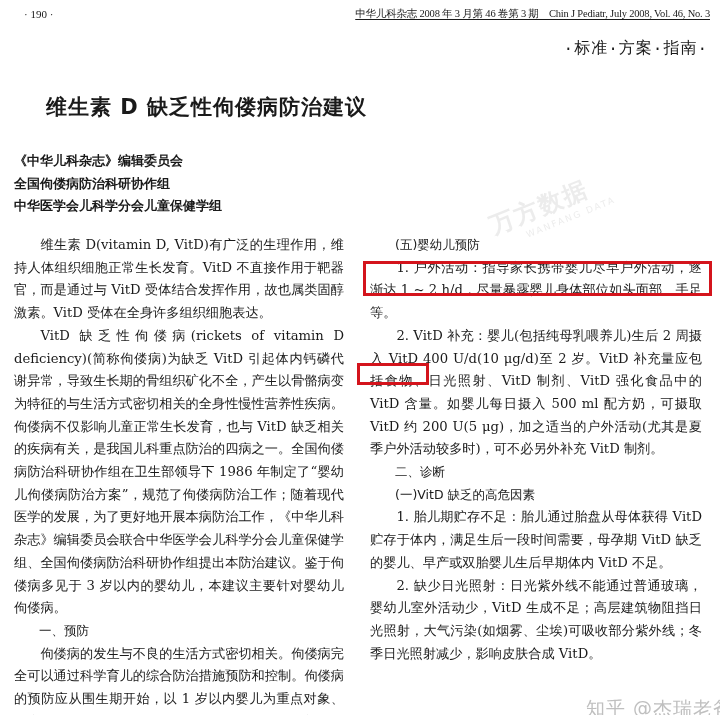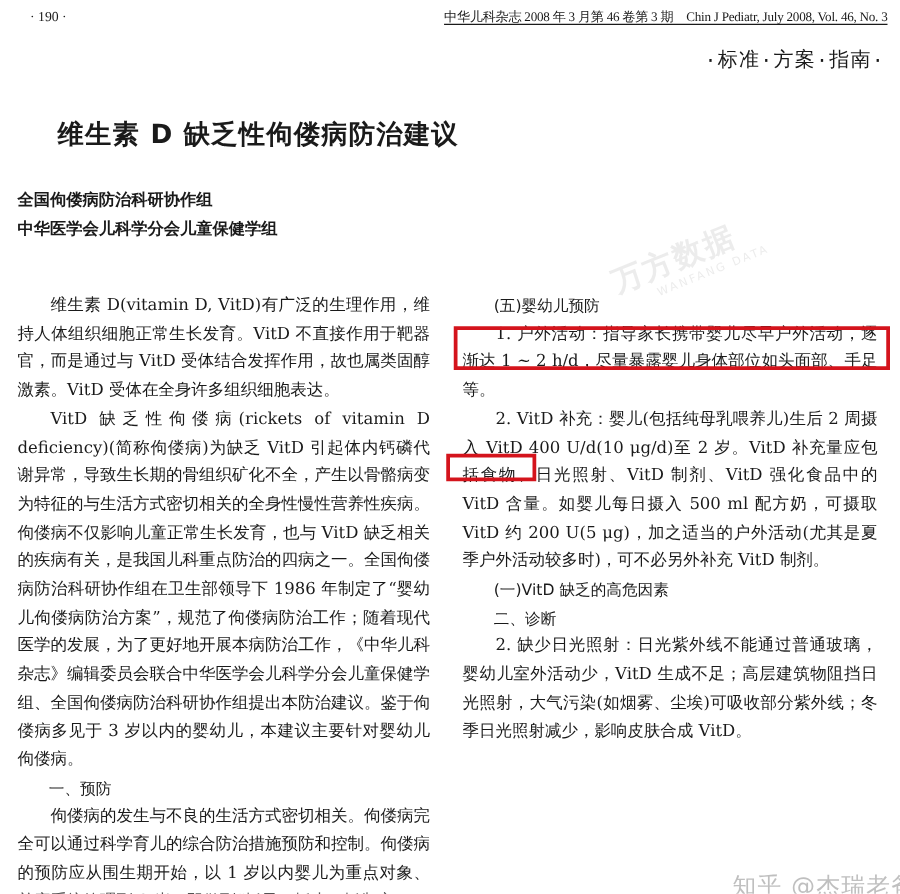--- a/index.html
+++ b/index.html
@@ -34,38 +34,40 @@
 </head>
 <body>
 
 <div class="page-num">· 190 ·</div>
 <div class="running-head">中华儿科杂志 2008 年 3 月第 46 卷第 3 期　Chin J Pediatr, July 2008, Vol. 46, No. 3</div>
 <div class="section-tag">·标准·方案·指南·</div>
 
 <h1 class="title">维生素 D 缺乏性佝偻病防治建议</h1>
 
 <div class="authors">
+  <div>《中华儿科杂志》编辑委员会</div>
   <div>全国佝偻病防治科研协作组</div>
   <div>中华医学会儿科学分会儿童保健学组</div>
 </div>
 
 <div class="col col-left">
   <p class="indent">维生素 D(vitamin D, VitD)有广泛的生理作用，维持人体组织细胞正常生长发育。VitD 不直接作用于靶器官，而是通过与 VitD 受体结合发挥作用，故也属类固醇激素。VitD 受体在全身许多组织细胞表达。</p>
   <p class="indent">VitD 缺乏性佝偻病(rickets of vitamin D deficiency)(简称佝偻病)为缺乏 VitD 引起体内钙磷代谢异常，导致生长期的骨组织矿化不全，产生以骨骼病变为特征的与生活方式密切相关的全身性慢性营养性疾病。佝偻病不仅影响儿童正常生长发育，也与 VitD 缺乏相关的疾病有关，是我国儿科重点防治的四病之一。全国佝偻病防治科研协作组在卫生部领导下 1986 年制定了“婴幼儿佝偻病防治方案”，规范了佝偻病防治工作；随着现代医学的发展，为了更好地开展本病防治工作，《中华儿科杂志》编辑委员会联合中华医学会儿科学分会儿童保健学组、全国佝偻病防治科研协作组提出本防治建议。鉴于佝偻病多见于 3 岁以内的婴幼儿，本建议主要针对婴幼儿佝偻病。</p>
   <p class="heading">一、预防</p>
   <p class="indent">佝偻病的发生与不良的生活方式密切相关。佝偻病完全可以通过科学育儿的综合防治措施预防和控制。佝偻病的预防应从围生期开始，以 1 岁以内婴儿为重点对象、并应系统管理到 3 岁。即做到“抓早、抓小、抓彻底”。</p>
 
 </div>
 
 <div class="col col-right">
   <p class="heading">(五)婴幼儿预防</p>
   <p class="indent">1. 户外活动：指导家长携带婴儿尽早户外活动，逐渐达 1 ~ 2 h/d，尽量暴露婴儿身体部位如头面部、手足等。</p>
   <p class="indent">2. VitD 补充：婴儿(包括纯母乳喂养儿)生后 2 周摄入 VitD 400 U/d(10 μg/d)至 2 岁。VitD 补充量应包括食物、日光照射、VitD 制剂、VitD 强化食品中的 VitD 含量。如婴儿每日摄入 500 ml 配方奶，可摄取 VitD 约 200 U(5 μg)，加之适当的户外活动(尤其是夏季户外活动较多时)，可不必另外补充 VitD 制剂。</p>
+  <p class="heading">二、诊断</p>
   <p class="heading">(一)VitD 缺乏的高危因素</p>
-  <p class="heading">二、诊断</p>
+  <p class="indent">1. 胎儿期贮存不足：胎儿通过胎盘从母体获得 VitD 贮存于体内，满足生后一段时间需要，母孕期 VitD 缺乏的婴儿、早产或双胎婴儿生后早期体内 VitD 不足。</p>
   <p class="indent">2. 缺少日光照射：日光紫外线不能通过普通玻璃，婴幼儿室外活动少，VitD 生成不足；高层建筑物阻挡日光照射，大气污染(如烟雾、尘埃)可吸收部分紫外线；冬季日光照射减少，影响皮肤合成 VitD。</p>
 
 </div>
 
 <div class="highlight-box-large"></div>
 <div class="highlight-box-small"></div>
 
 <div class="watermark-wanfang">
   <span class="wm-cn">万方数据</span>
   <span class="wm-en">WANFANG DATA</span>

